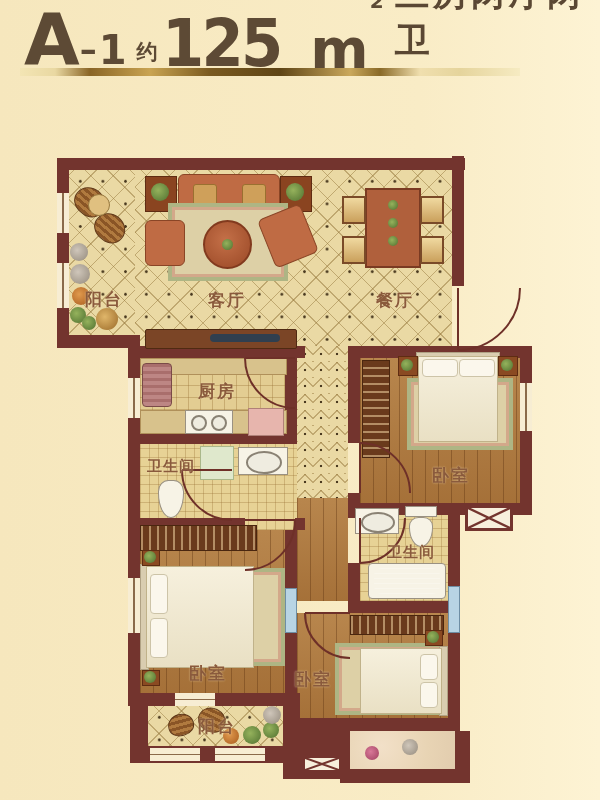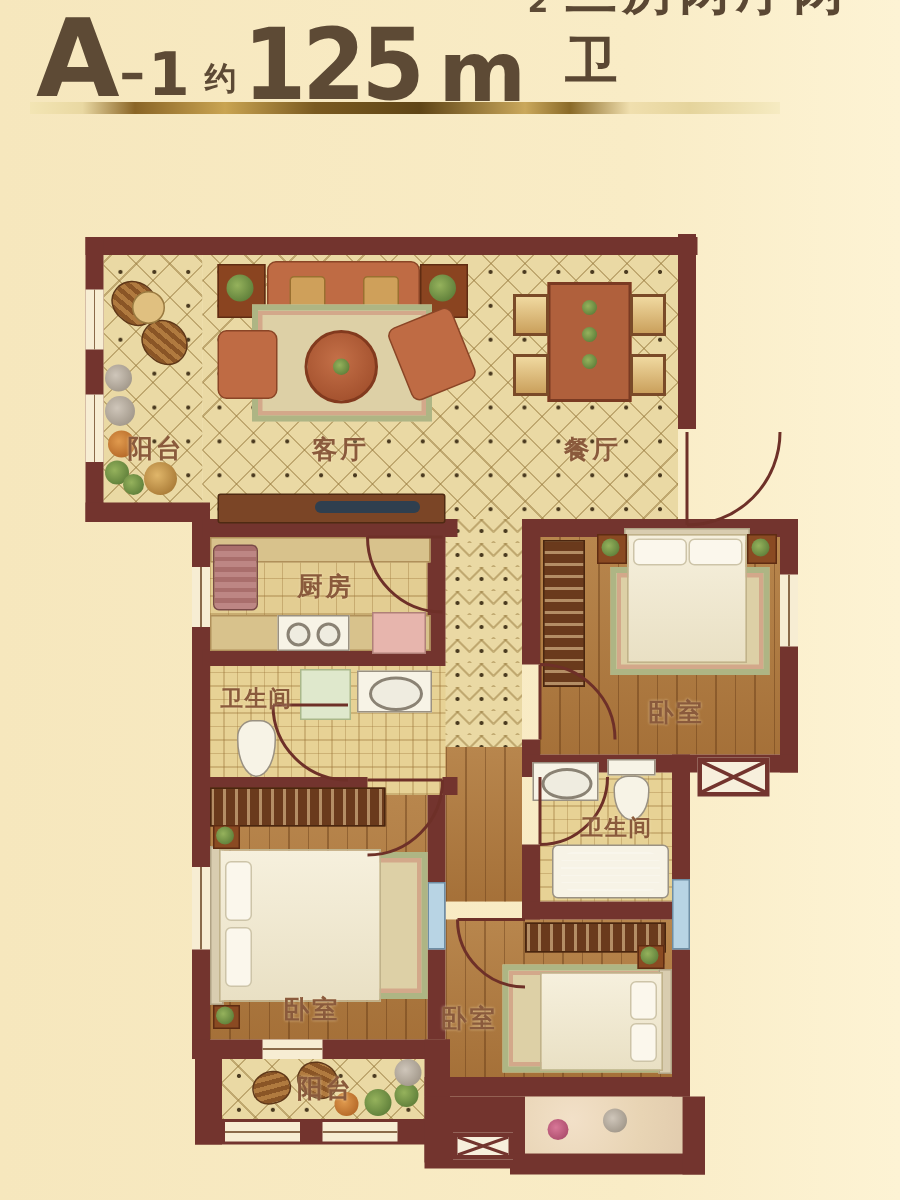--- a/index.html
+++ b/index.html
@@ -8,21 +8,21 @@
     background:linear-gradient(90deg,#f6e7bd 0%,#f9ecc6 70%,#fdf3d4 100%);
     font-family:"DejaVu Sans", sans-serif;
   }
   
   .hdr{position:absolute;left:24px;top:2px;height:70px;display:flex;align-items:flex-end;color:#5d4a35;}
   .hdr .unit{font-size:72px;font-weight:bold;line-height:.9;letter-spacing:-2px;}
   .hdr .dash{font-size:34px;font-weight:bold;line-height:1.1;margin:0 2px 4px 2px;}
   .hdr .num{font-size:40px;font-weight:bold;line-height:1;margin-bottom:2px;}
   .hdr .approx{font-size:21px;font-weight:bold;margin:0 4px 6px 10px;}
   .hdr .area{font-size:66px;font-weight:bold;line-height:.85;letter-spacing:-3px;transform:scaleX(.92);transform-origin:bottom left;}
-  .hdr .m{font-size:56px;font-weight:bold;line-height:.8;margin-left:2px;}
+  .hdr .m{font-size:56px;font-weight:bold;line-height:.8;margin-left:20px;}
   .hdr .sup{font-size:20px;font-weight:bold;vertical-align:top;position:relative;top:-34px;left:1px;}
   .hdr .subtitle{font-size:35px;font-weight:bold;letter-spacing:3px;margin:0 0 8px 12px;color:#5a4733;}
   .gold-bar{position:absolute;left:20px;top:68px;width:500px;height:8px;
     background:linear-gradient(90deg,#f3e5b4 0%,#e9d8a2 7%,#8a6526 14%,#c9a452 26%,#7a5a20 38%,#5f4516 52%,#caa85c 66%,#8a6a28 72%,#f0dfae 80%,#e5d49c 88%,#f6ebc2 100%);
   }
   
   .plan{position:absolute;left:50px;top:148px;width:492px;height:645px;}
   .abs{position:absolute;}
   .wall{position:absolute;background:#73342e;}
   .tile{position:absolute;background-color:#ead9a4;

